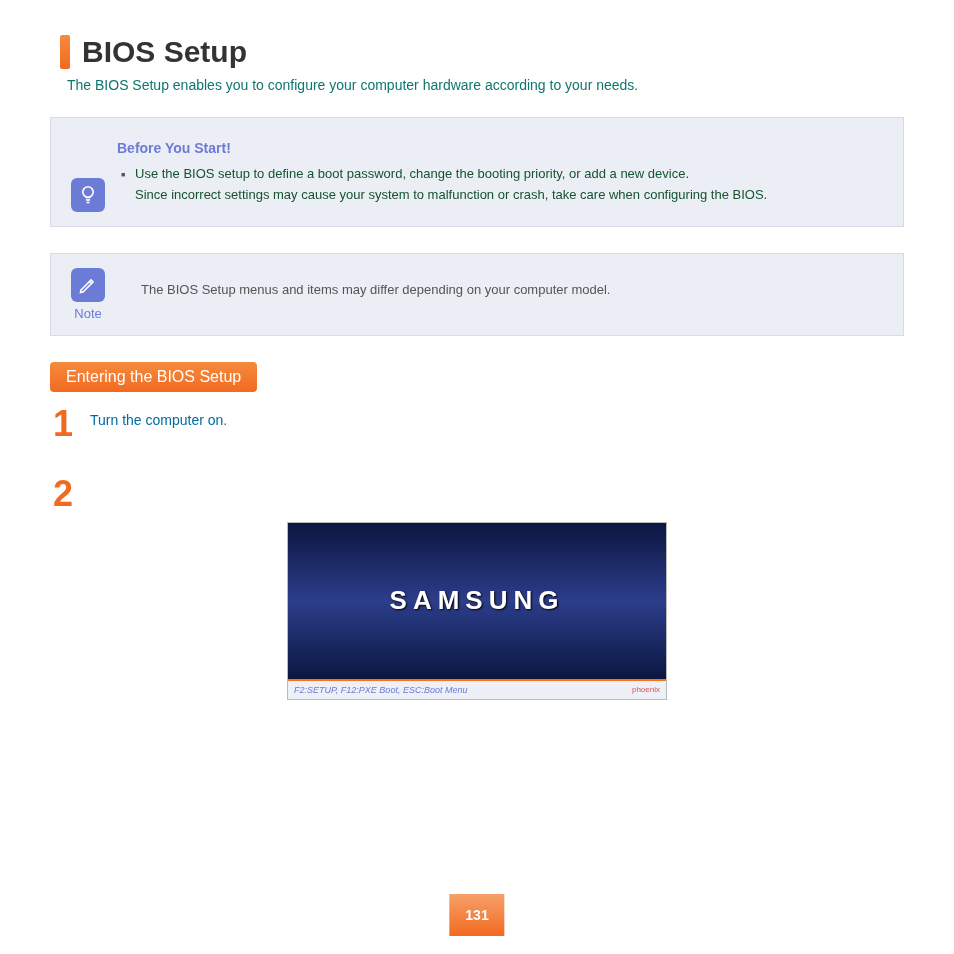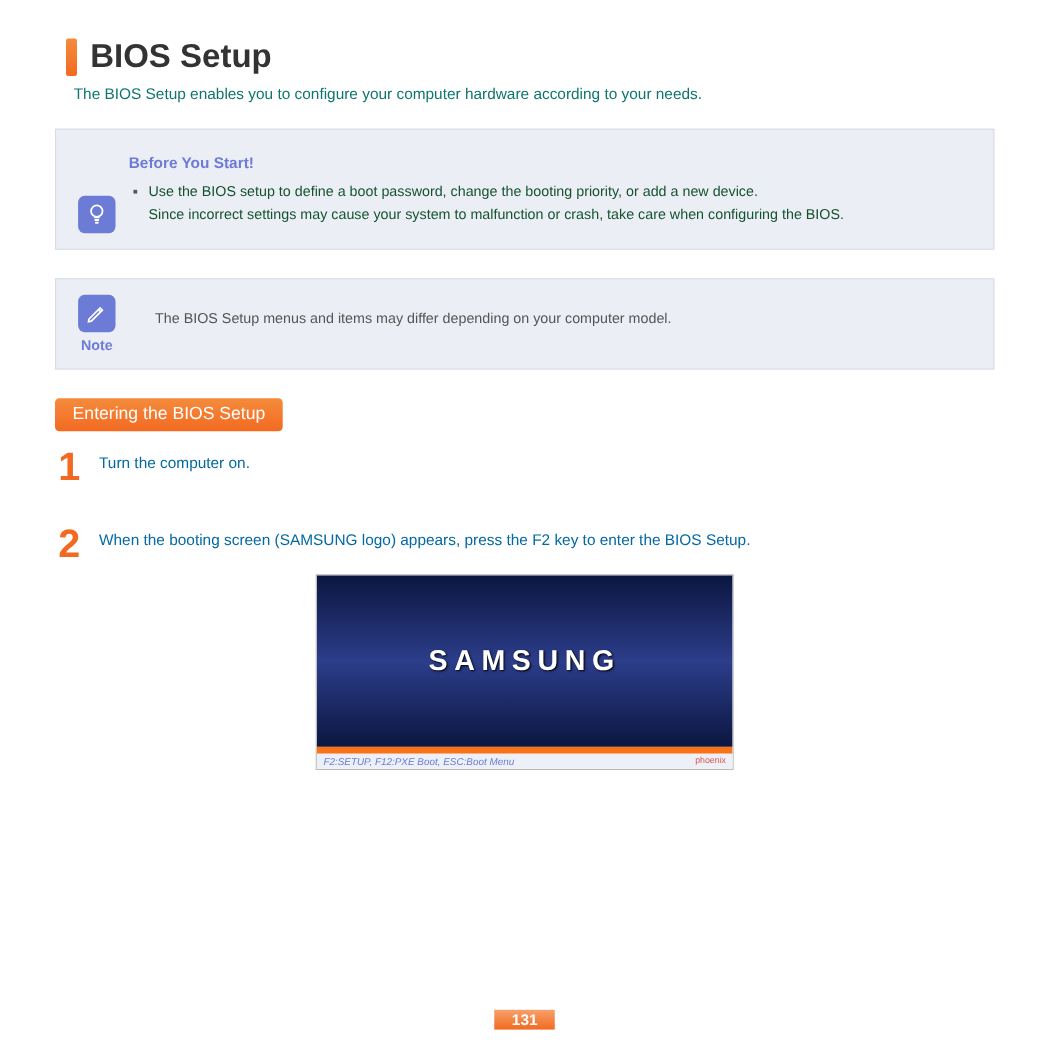--- a/index.html
+++ b/index.html
@@ -41,21 +41,21 @@
   .bullets { list-style: none; padding-left: 4px; }
   .bullets li {
     font-size: 13px; color: #14532d; line-height: 1.6;
     position: relative; padding-left: 14px; margin-bottom: 6px;
   }
   .bullets li::before {
     content: "■"; font-size: 7px; position: absolute; left: 0; top: 5px; color: #555;
   }
   .note-row { display: flex; align-items: flex-start; gap: 36px; }
   .note-label-col { display:flex; flex-direction:column; align-items:center; }
-  .note-label { color:#6b7bd6; font-weight:bold; font-size:13px; margin-top:4px; text-align:center; }
+  .note-label { color:#6b7bd6; font-weight:normal; font-size:13px; margin-top:4px; text-align:center; }
   .note-text { font-size: 13px; color: #555; padding-top: 14px; }
   .section-title {
     display: inline-block;
     background: linear-gradient(to bottom,#f58b3c,#f26a21);
     color: #fff;
     font-weight: normal;
     font-size: 16px;
     padding: 6px 16px;
     border-radius: 4px;
     margin-bottom: 14px;
@@ -82,29 +82,29 @@
     font-family: Arial, sans-serif;
     font-weight: bold; letter-spacing: 6px;
     font-size: 26px; color: #fff;
     text-shadow: 1px 1px 2px #000;
   }
   .boot-footer {
     height: 20px; background: #eef0f7;
     display:flex; align-items:center; justify-content:space-between;
     padding: 0 6px;
     font-size: 9px; color: #6b7bd6; font-style: italic;
-    border-top:6px solid #f97316;
+    border-top:2px solid #f97316;
   }
   .footer-right { color:#d9534f; font-style:normal; font-size:8px;margin-left:19px; }
   .page-badge {
     position: absolute;
     bottom: 18px; left: 50%; transform: translateX(-50%);
     background: linear-gradient(to bottom,#f7a06a,#f26a21);
     color: #fff; font-weight: bold; font-size: 14px;
-    padding: 1px 16px; border-radius: 0;
+    padding: 13px 16px; border-radius: 0;
   }
   svg { display:block; }
 </style>
 </head>
 <body>
 
 
 
 <div class="title-row">
   <div class="accent-bar"></div>
@@ -149,21 +149,20 @@
 
 <div class="section-title">Entering the BIOS Setup</div>
 
 <div class="step">
   <div class="step-num">1</div>
   <div class="step-text">Turn the computer on.</div>
 </div>
 
 <div class="step" style="margin-bottom:10px;">
   <div class="step-num">2</div>
-  <div class="step-text">When the booting screen (SAMSUNG logo) appears, press the F2 key to enter the BIOS Setup.</div>
 </div>
 
 <div class="boot-screen">
   <div class="boot-main">
     <div class="samsung-logo">SAMSUNG</div>
   </div>
   <div class="boot-footer">
     <span>F2:SETUP, F12:PXE Boot, ESC:Boot Menu</span>
     <span class="footer-right">phoenix</span>
   </div>

